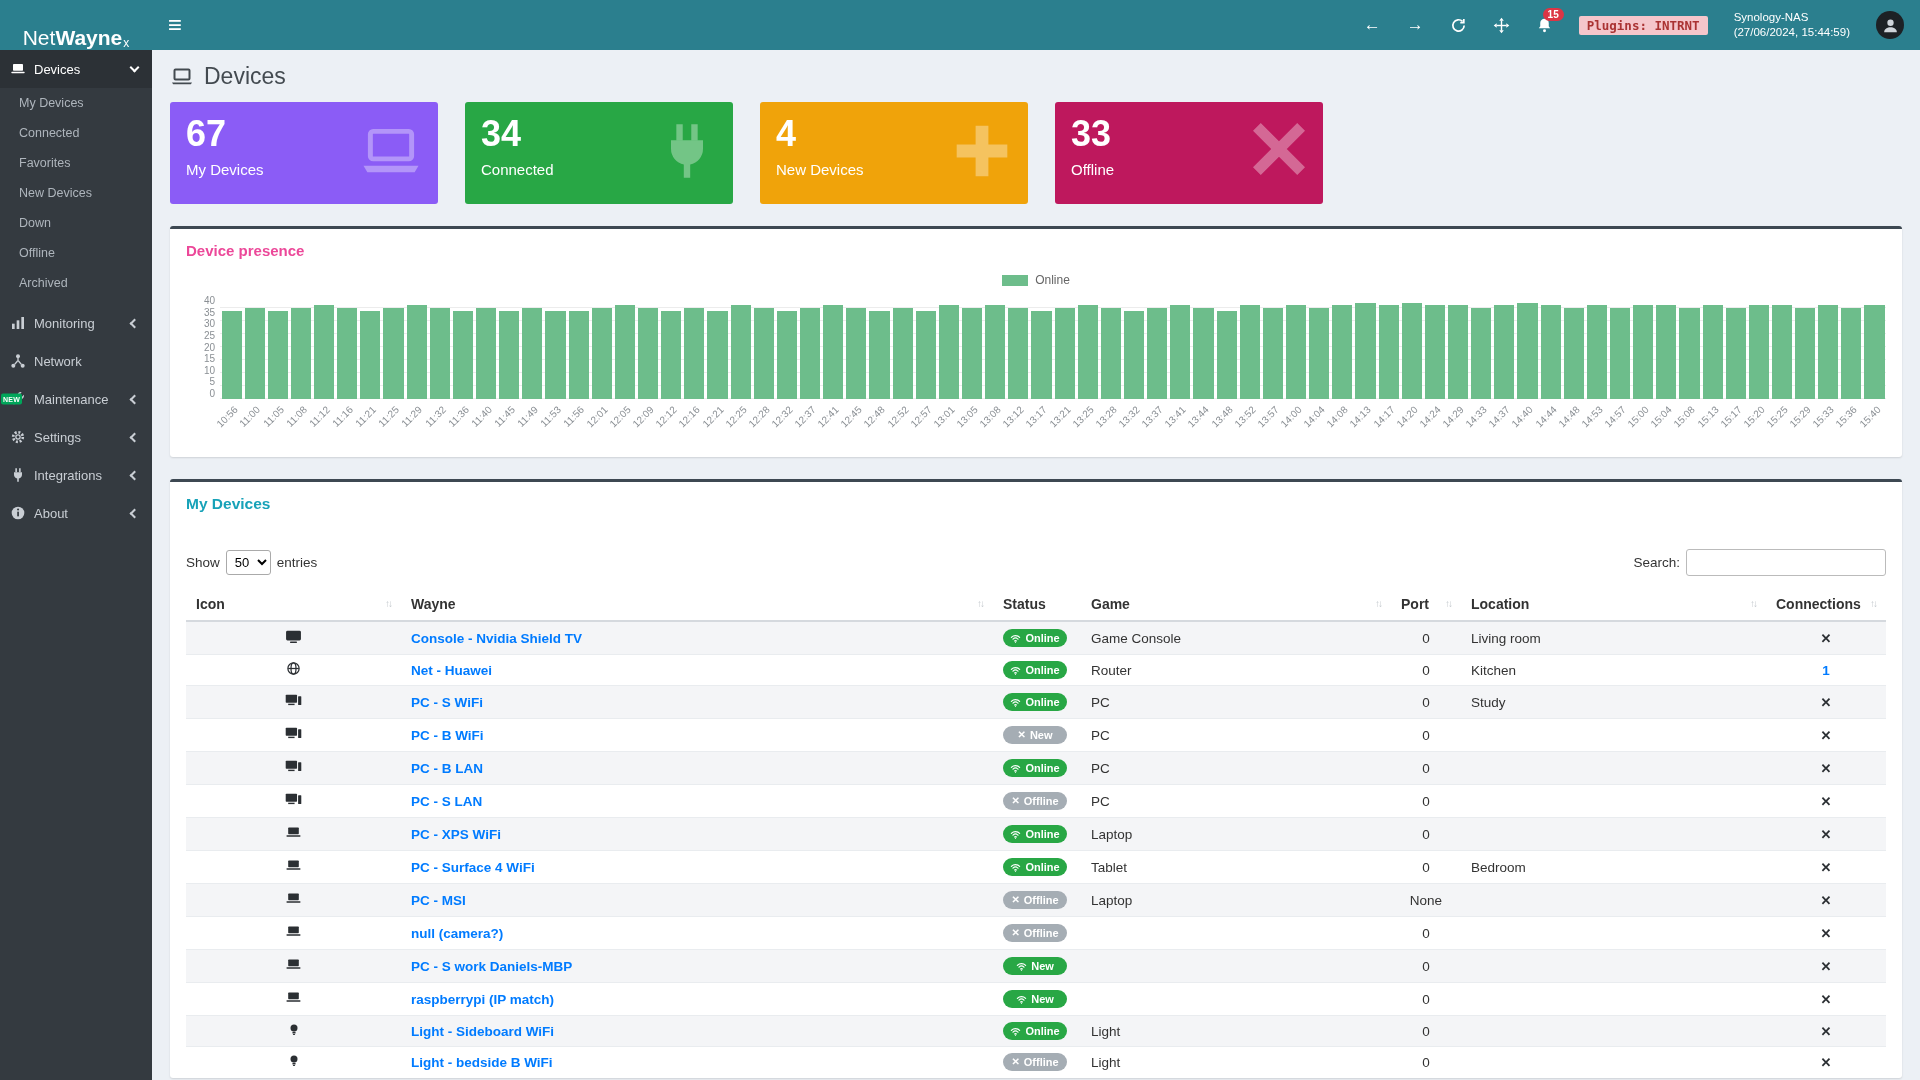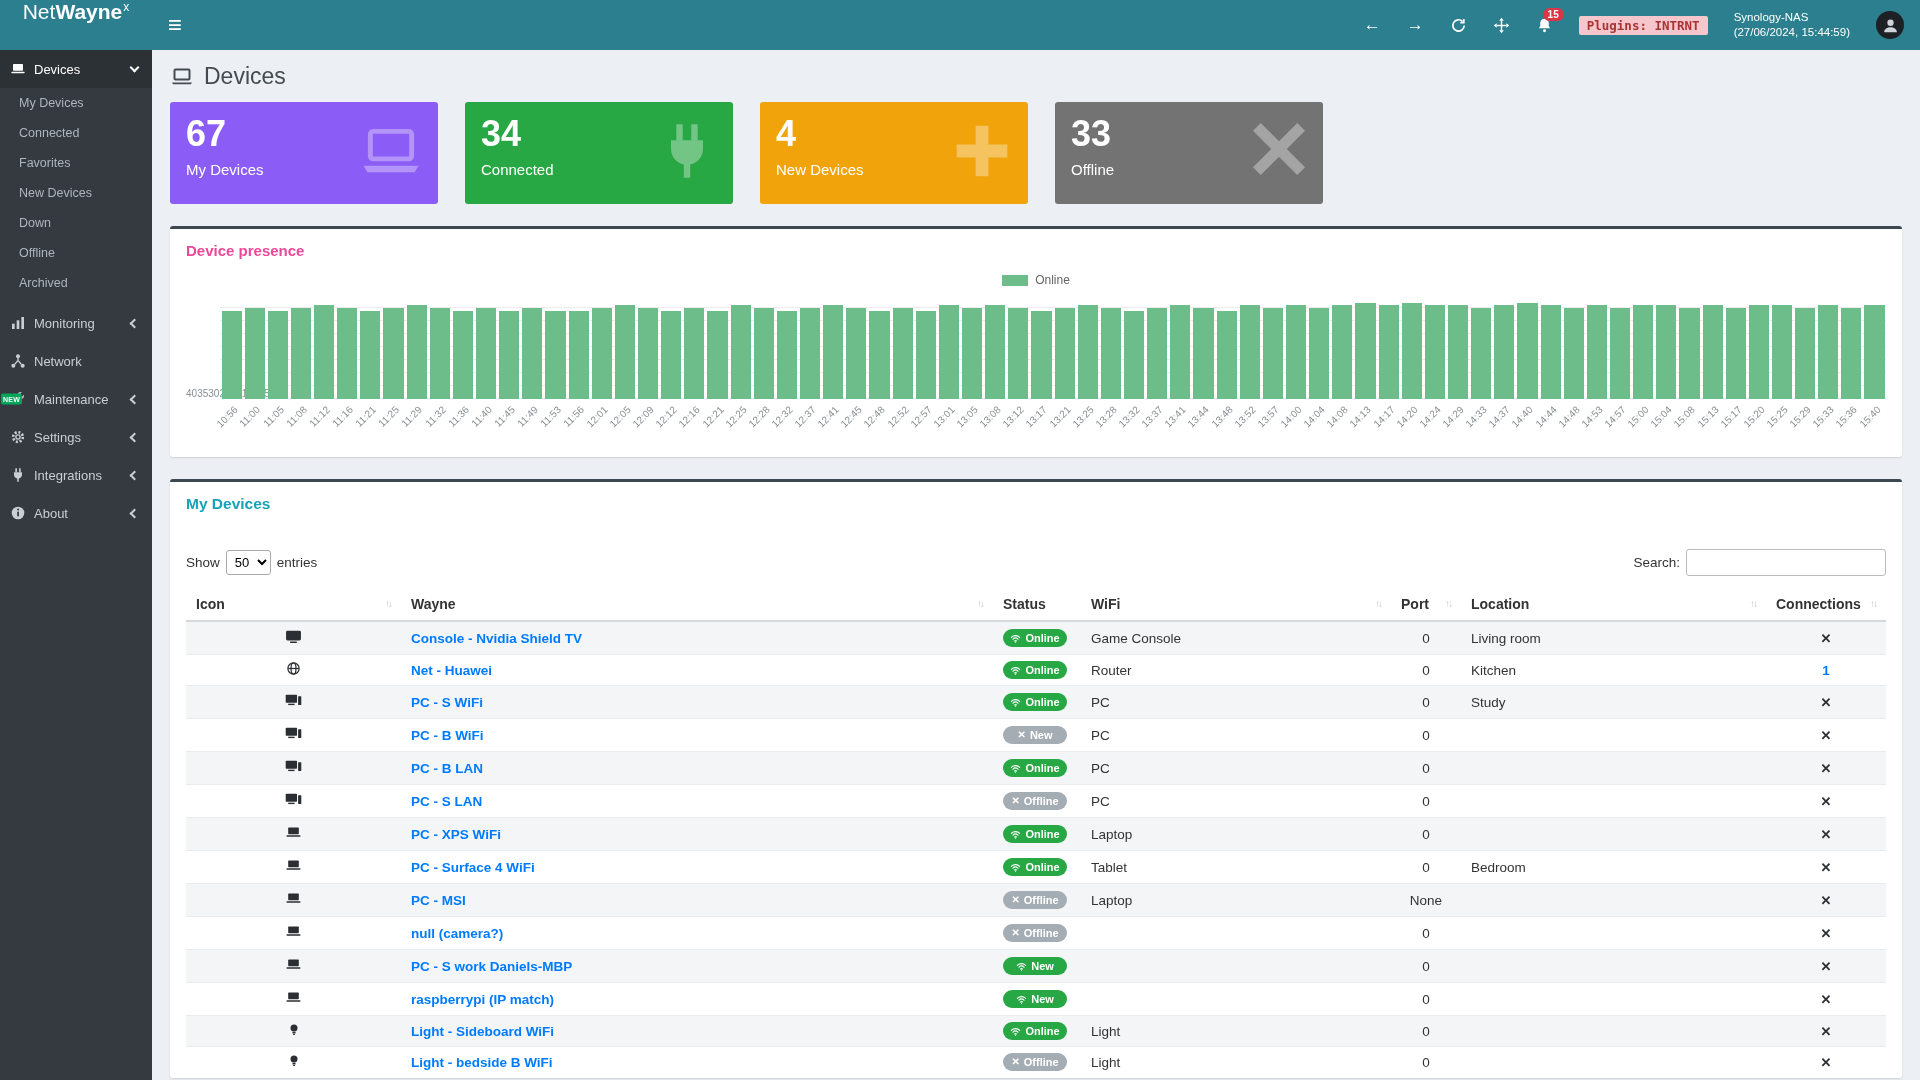--- a/index.html
+++ b/index.html
@@ -1,21 +1,21 @@
 <!DOCTYPE html>
 <html><head>
 <meta charset="utf-8">
 <style>
   * { box-sizing: border-box; margin: 0; padding: 0; }
   html,body { width:1920px; height:1080px; overflow:hidden; }
   body { font-family:"Liberation Sans", sans-serif; background:#ecf0f5; color:#333; }
 
   
   .topbar { position:fixed; top:0; left:0; right:0; height:50px; background:#2b7f8e; display:flex; align-items:center; z-index:30; }
-  .logo { width:152px; height:50px; display:flex; align-items:flex-start; justify-content:center; color:#fff; font-size:21px; }
+  .logo { width:152px; height:50px; display:flex; align-items:flex-end; justify-content:center; color:#fff; font-size:21px; }
   .logo .l1 { font-weight:400; }
   .logo .l2 { font-weight:700; }
   .logo .lx { font-size:12px; vertical-align:super; margin-left:1px; }
   .hamburger { color:#fff; font-size:24px; margin-left:16px; cursor:pointer; line-height:1; }
   .top-right { margin-left:auto; display:flex; align-items:center; gap:26px; padding-right:16px; }
   .tb-ico { color:#fff; font-size:17px; cursor:pointer; display:flex; align-items:center; }
   .bell-wrap { position:relative; }
   .notif-badge { position:absolute; top:-9px; right:-11px; background:#dc3545; color:#fff; font-size:10px; font-weight:bold; border-radius:8px; padding:1px 5px; }
   .plugins-chip { background:#f5c6cb; color:#a33; font-family:"DejaVu Sans Mono", monospace; font-size:12.5px; font-weight:bold; padding:2px 8px; border-radius:2px; cursor:pointer; }
   .host-block { color:#fff; font-size:11.5px; line-height:1.3; }
@@ -39,31 +39,31 @@
 
   
   .stats { display:flex; gap:27px; padding:0 18px; margin-bottom:22px; }
   .small-box { position:relative; width:268px; height:102px; border-radius:3px; color:#fff; padding:12px 16px; cursor:pointer; overflow:hidden; }
   .small-box .num { font-size:36px; font-weight:bold; line-height:1.1; }
   .small-box .lbl { font-size:15px; margin-top:7px; }
   .small-box .big-ico { position:absolute; right:14px; top:17px; color:rgba(255,255,255,.35); }
   .sb-cyan { background:#8b5cf6; }
   .sb-green { background:#28a745; }
   .sb-orange { background:#f0a30a; }
-  .sb-gray { background:#737373; }
+  .sb-gray { background:#be185d; }
 
   
   .panel { background:#fff; margin:0 18px 22px; border-radius:3px; border-top:3px solid #3d4852; box-shadow:0 1px 2px rgba(0,0,0,.13); padding:13px 16px 6px; }
   .panel-title { font-size:15px; font-weight:bold; color:#ec4899; }
 
   
   .chart-legend { text-align:center; margin-top:14px; font-size:12px; color:#666; display:flex; justify-content:center; align-items:center; gap:7px; }
   .legend-swatch { width:26px; height:11px; background:#6dbd8b; display:inline-block; }
   .chart-body { display:flex; margin-top:8px; padding-bottom:4px; }
-  .y-axis { width:34px; height:104px; display:flex; justify-content:space-between; align-items:flex-end; font-size:10px; color:#8a8f94; padding-right:5px; }
+  .y-axis { width:34px; height:104px; display:flex; flex-direction:column; justify-content:space-between; align-items:flex-end; font-size:10px; color:#8a8f94; padding-right:5px; }
   .plot { flex:1; }
   .bars-area { height:104px; display:flex; align-items:flex-end;
     background-image:repeating-linear-gradient(to top, #ececec 0 1px, transparent 1px 13px); }
   .bar { flex:1; margin:0 1.5px; background:#6dbd8b; }
   .x-labels { display:flex; height:48px; }
   .xl { flex:1; position:relative; }
   .xl span { position:absolute; top:5px; right:50%; transform:rotate(-45deg); transform-origin:100% 0; font-size:10px; color:#8a8f94; white-space:nowrap; }
 
   
   .panel.devices { padding-bottom:0; margin-bottom:0; }
@@ -590,21 +590,21 @@
         <input type="text" value="" style="">
       </div>
     </div>
 
     <table class="devices-tbl">
       <thead>
         <tr>
           <th class="c-icon"><span>Icon</span><span class="sort">↑↓</span></th>
           <th><span>Wayne</span><span class="sort">↑↓</span></th>
           <th class="c-status"><span>Status</span></th>
-          <th class="c-type"><span>WiFi</span><span class="sort">↑↓</span></th>
+          <th class="c-type"><span>Game</span><span class="sort">↑↓</span></th>
           <th class="c-port"><span>Port</span><span class="sort">↑↓</span></th>
           <th class="c-loc"><span>Location</span><span class="sort">↑↓</span></th>
           <th class="c-conn"><span>Connections</span><span class="sort">↑↓</span></th>
         </tr>
       </thead>
       <tbody>
           <tr>
             <td class="td-icon"><svg viewBox="0 0 24 24" width="17" height="17" fill="currentColor">
                 <rect x="1.5" y="4" width="21" height="13.5" rx="2"></rect>
                 <rect x="7" y="19" width="10" height="2" rx="1"></rect>

